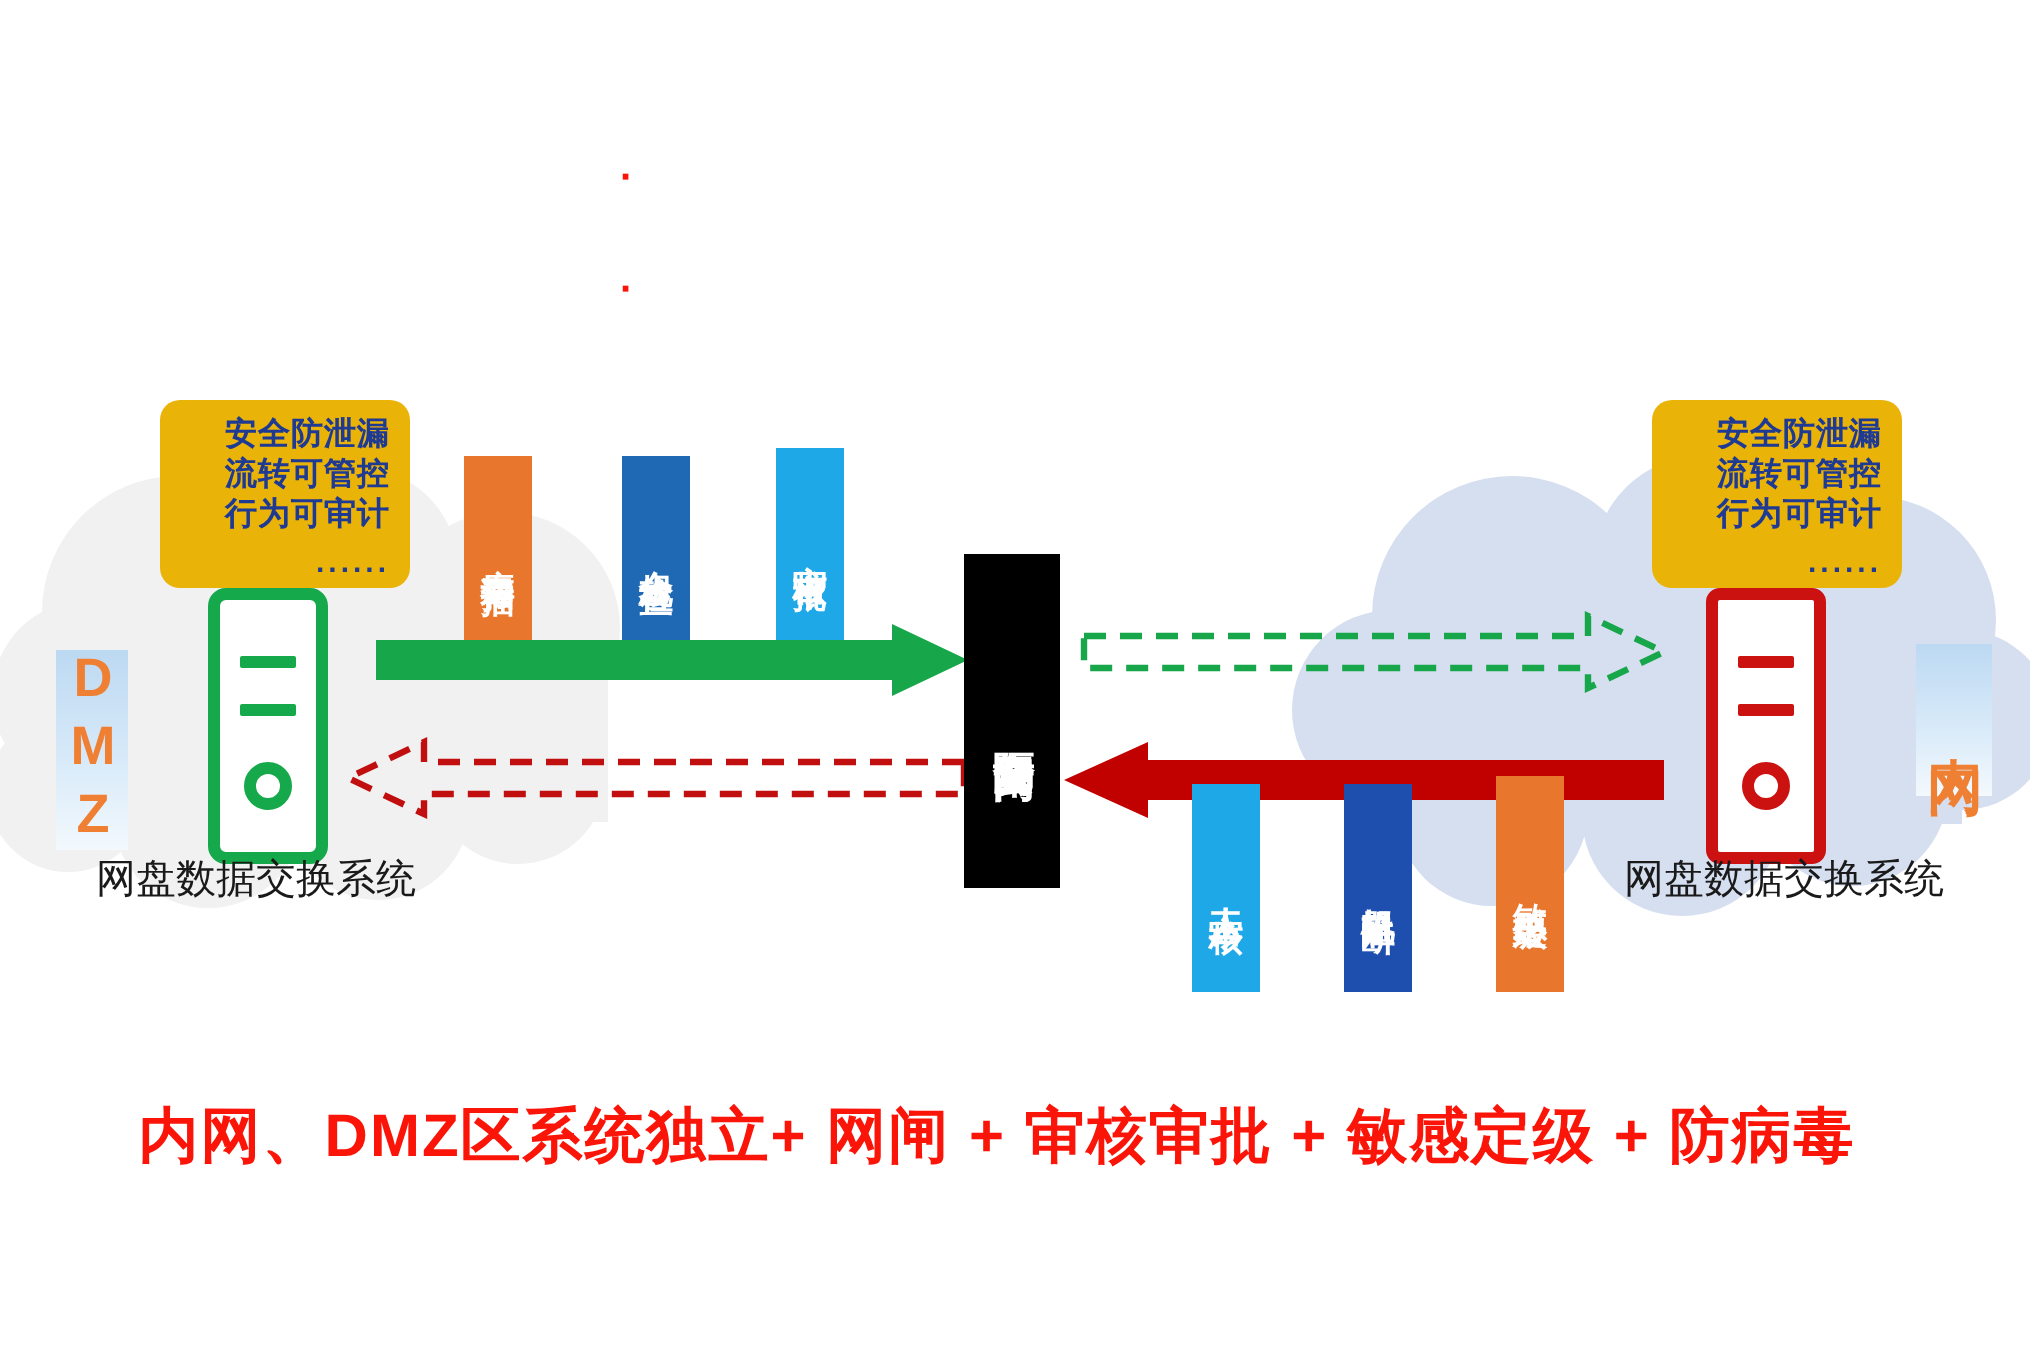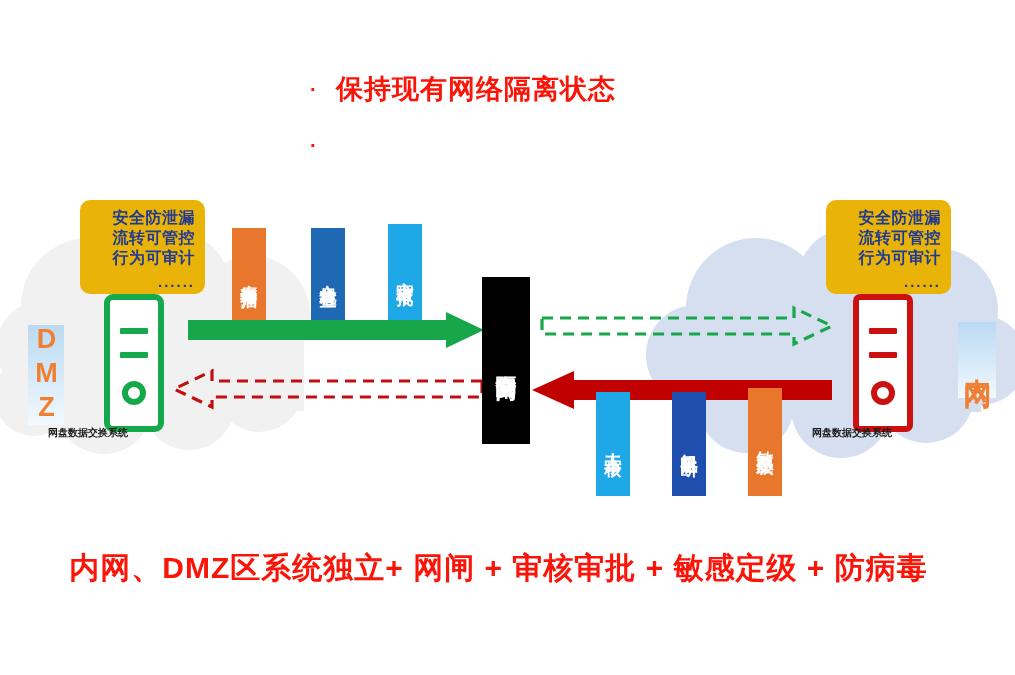--- a/index.html
+++ b/index.html
@@ -45,21 +45,21 @@
   #zone-intranet{
     left:958px;top:322px;width:38px;height:76px;
     font-size:28px;
     background:linear-gradient(to bottom,#bcd9f2 0%,#d8eaf9 55%,#f3f9fd 100%);
   }
 
   
   .server{position:absolute;}
   .server-label{
     position:absolute;
-    font-size:10px;font-weight:bold;color:#1a1a1a;
+    font-size:20px;font-weight:normal;color:#1a1a1a;
     white-space:nowrap;letter-spacing:0px;
   }
 
   
   .callout{
     position:absolute;
     background:#eab308;border-radius:10px;
     padding:8px 10px 4px 10px;
     text-align:right;
   }
@@ -103,21 +103,20 @@
   }
 </style>
 </head>
 <body>
 
 <div id="stage">
 
   <div class="bullets">
     <div class="bullet">
       <span class="dot">·</span>
-      <span>保持现有网络隔离状态</span>
     </div>
     <div class="bullet">
       <span class="dot">·</span>
     </div>
   </div>
 
   <div class="cloud" style="left:-6px;top:236px;">
     <svg width="360" height="220" viewBox="0 0 360 220" aria-hidden="true">
       <g fill="#f1f1f1">
         <circle cx="95" cy="70" r="68"></circle>

